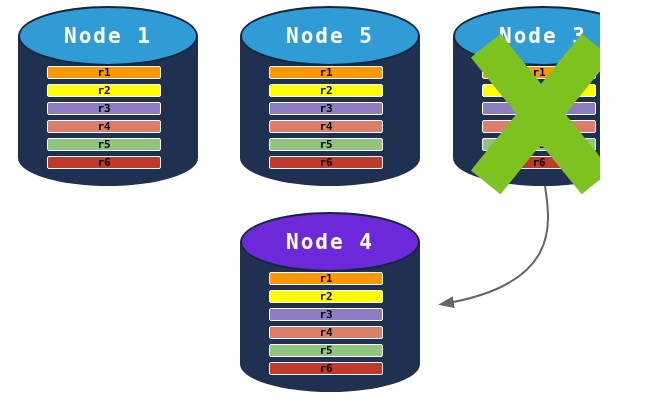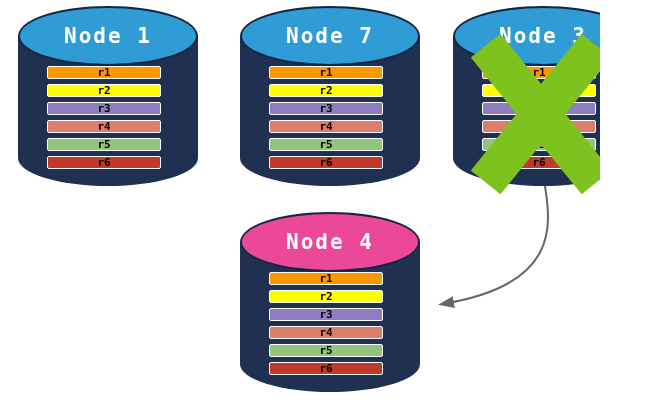--- a/index.html
+++ b/index.html
@@ -99,21 +99,21 @@
       <div class="record" style="background: rgb(221, 126, 107);">r4</div>
       <div class="record" style="background: rgb(147, 196, 125);">r5</div>
       <div class="record" style="background: rgb(192, 57, 43);">r6</div>
     </div>
   </div>
 
   <div class="node" id="node2">
     <div class="cyl-bottom" style="background: rgb(31, 48, 80);"></div>
     <div class="cyl-side" style="background: rgb(31, 48, 80);"></div>
     <div class="cyl-top" style="background: rgb(47, 156, 214);">
-      <span class="node-title">Node 7</span>
+      <span class="node-title">Node 5</span>
     </div>
     <div class="records">
       <div class="record" style="background: rgb(251, 152, 0);">r1</div>
       <div class="record" style="background: rgb(255, 255, 0);">r2</div>
       <div class="record" style="background: rgb(142, 124, 195);">r3</div>
       <div class="record" style="background: rgb(221, 126, 107);">r4</div>
       <div class="record" style="background: rgb(147, 196, 125);">r5</div>
       <div class="record" style="background: rgb(192, 57, 43);">r6</div>
     </div>
   </div>
@@ -134,21 +134,21 @@
     </div>
     <div class="x-overlay">
       <div class="x-stroke s1" style="background: rgb(125, 194, 30);"></div>
       <div class="x-stroke s2" style="background: rgb(125, 194, 30);"></div>
     </div>
   </div>
 
   <div class="node" id="node4">
     <div class="cyl-bottom" style="background: rgb(31, 48, 80);"></div>
     <div class="cyl-side" style="background: rgb(31, 48, 80);"></div>
-    <div class="cyl-top" style="background: #ec4899;">
+    <div class="cyl-top" style="background: #6d28d9;">
       <span class="node-title">Node 4</span>
     </div>
     <div class="records">
       <div class="record" style="background: rgb(251, 152, 0);">r1</div>
       <div class="record" style="background: rgb(255, 255, 0);">r2</div>
       <div class="record" style="background: rgb(142, 124, 195);">r3</div>
       <div class="record" style="background: rgb(221, 126, 107);">r4</div>
       <div class="record" style="background: rgb(147, 196, 125);">r5</div>
       <div class="record" style="background: rgb(192, 57, 43);">r6</div>
     </div>

